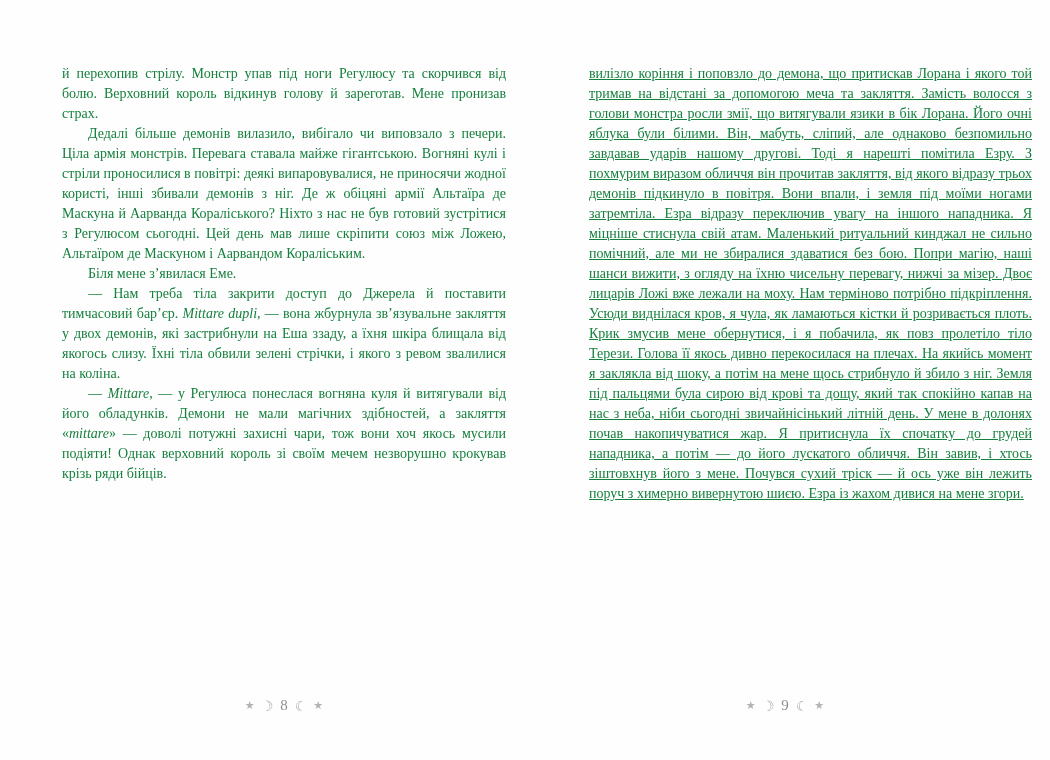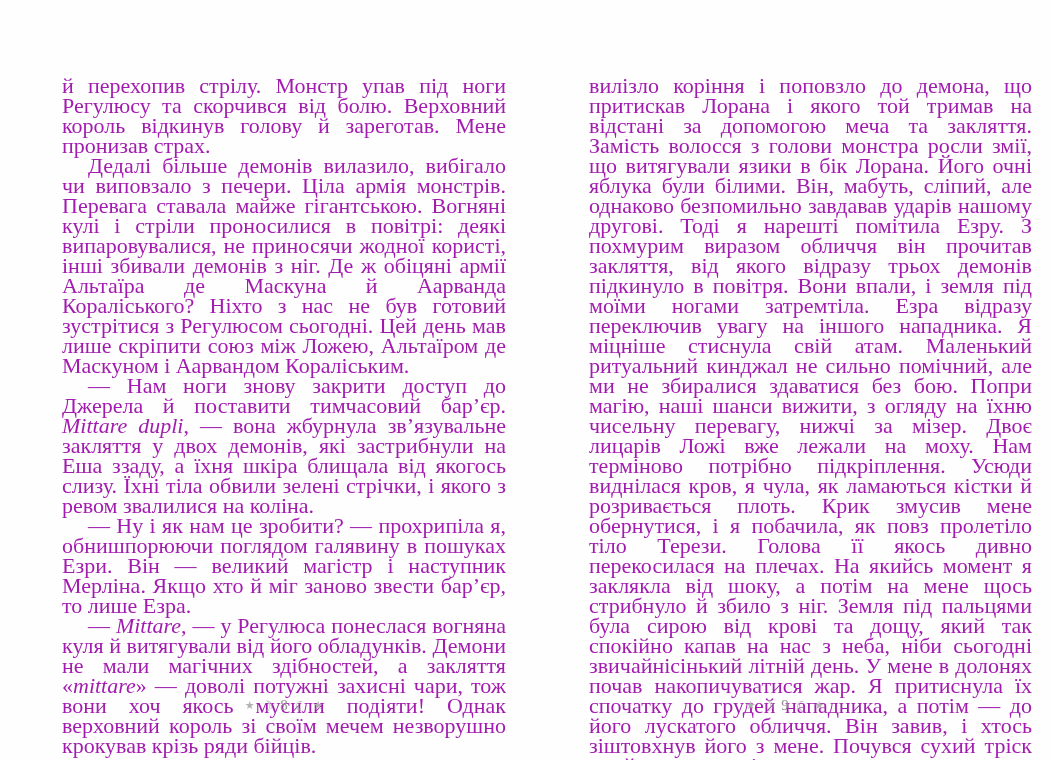--- a/index.html
+++ b/index.html
@@ -11,30 +11,30 @@
     overflow: hidden;
   }
   .spread {
     position: relative;
     width: 1050px;
     height: 760px;
     background: #fefefe;
   }
   .text-block {
     position: absolute;
-    top: 76px;
+    top: 64px;
     font-family: "Liberation Serif", serif;
-    font-size: 22px;
+    font-size: 14px;
     line-height: 20px;
-    color: #a21caf;
+    color: #15803d;
     text-align: justify;
     text-justify: inter-word;
   }
   .text-left  { left: 62px;  width: 444px; }
-  .text-right { left: 589px; width: 443px; }
+  .text-right { left: 589px; width: 443px; text-decoration: underline; }
   .para { margin: 0; padding: 0; }
   .para.ind { text-indent: 26px; }
   .para em { font-style: italic; }
   .footer {
     position: absolute;
     top: 698px;
     transform: translateX(-50%);
     display: flex;
     align-items: center;
     gap: 6px;
@@ -62,22 +62,22 @@
   }
 </style>
 </head>
 <body>
 
 <div class="spread">
 
   <div class="text-block text-left">
     <p class="para"><span>й перехопив стрілу. Монстр упав під ноги Регулюсу та скорчився від болю. Верховний король відкинув голову й зареготав. Мене пронизав страх.</span></p>
     <p class="para ind"><span>Дедалі більше демонів вилазило, вибігало чи виповзало з печери. Ціла армія монстрів. Перевага ставала майже гігантською. Вогняні кулі і стріли проносилися в повітрі: деякі випаровувалися, не приносячи жодної користі, інші збивали демонів з ніг. Де ж обіцяні армії Альтаїра де Маскуна й Аарванда Кораліського? Ніхто з нас не був готовий зустрітися з Регулюсом сьогодні. Цей день мав лише скріпити союз між Ложею, Альтаїром де Маскуном і Аарвандом Кораліським.</span></p>
-    <p class="para ind"><span>— Нам ноги знову закрити доступ до Джерела й поставити тимчасовий бар’єр. </span><em>Mittare dupli</em><span>, — вона жбурнула зв’язувальне закляття у двох демонів, які застрибнули на Еша ззаду, а їхня шкіра блищала від якогось слизу. Їхні тіла обвили зелені стрічки, і якого з ревом звалилися на коліна.</span></p>
-    <p class="para ind"><span>— Ну і як нам це зробити? — прохрипіла я, обнишпорюючи поглядом галявину в пошуках Езри. Він — великий магістр і наступник Мерліна. Якщо хто й міг заново звести бар’єр, то лише Езра.</span></p>
+    <p class="para ind"><span>Біля мене з’явилася Еме.</span></p>
+    <p class="para ind"><span>— Нам треба тіла закрити доступ до Джерела й поставити тимчасовий бар’єр. </span><em>Mittare dupli</em><span>, — вона жбурнула зв’язувальне закляття у двох демонів, які застрибнули на Еша ззаду, а їхня шкіра блищала від якогось слизу. Їхні тіла обвили зелені стрічки, і якого з ревом звалилися на коліна.</span></p>
     <p class="para ind"><span>— </span><em>Mittare</em><span>, — у Регулюса понеслася вогняна куля й витягували від його обладунків. Демони не мали магічних здібностей, а закляття «</span><em>mittare</em><span>» — доволі потужні захисні чари, тож вони хоч якось мусили подіяти! Однак верховний король зі своїм мечем незворушно крокував крізь ряди бійців.</span></p>
   </div>
 
   <div class="footer footer-left">
     <span class="orn-star">★</span>
     <span class="orn-moon">☽</span>
     <span class="page-num">8</span>
     <span class="orn-moon">☾</span>
     <span class="orn-star">★</span>
   </div>

